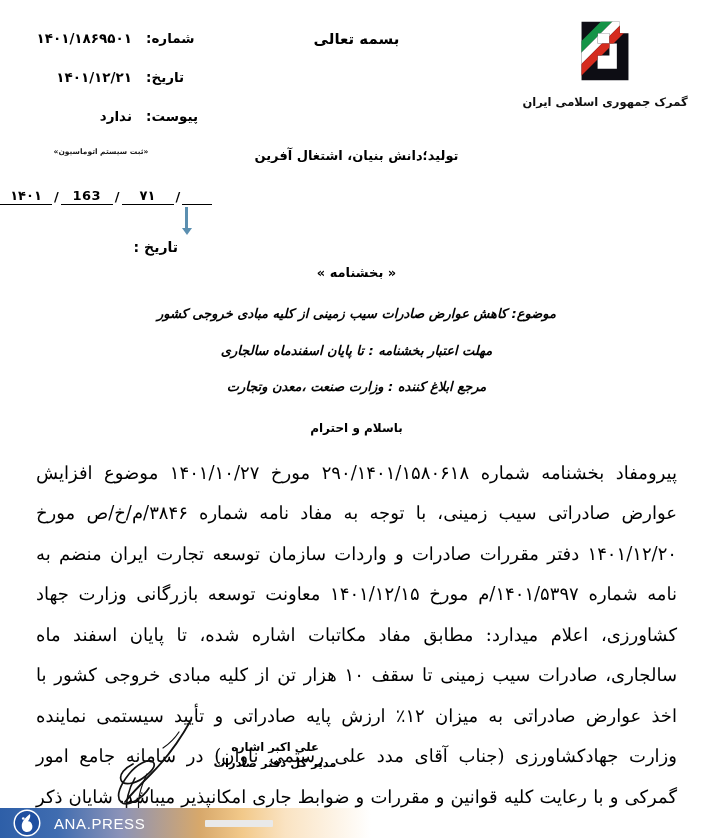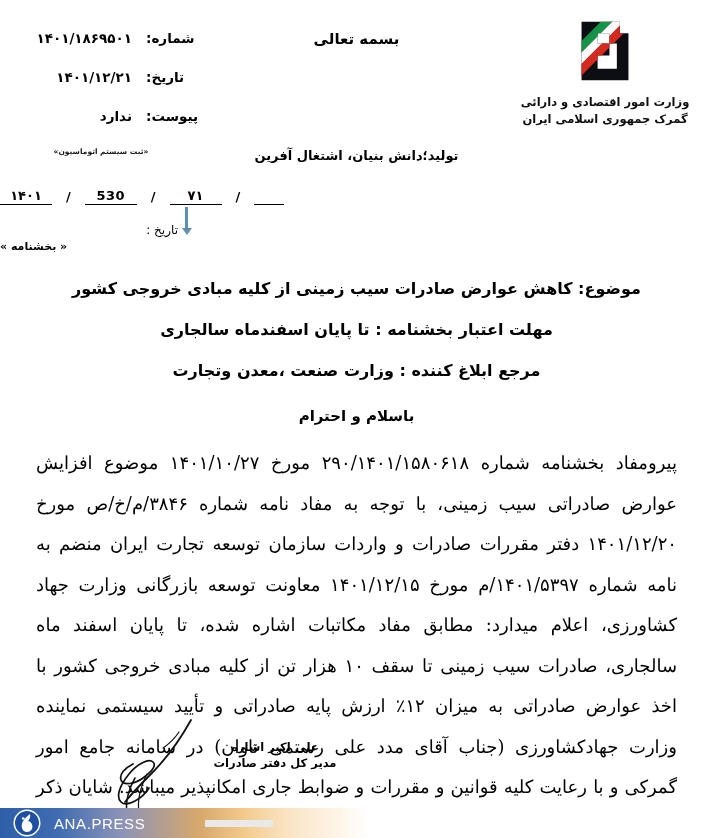--- a/index.html
+++ b/index.html
@@ -114,21 +114,20 @@
     box-sizing: border-box;
   }
   .form-line {
     display: flex;
     flex-direction: row-reverse;
     align-items: flex-end;
     justify-content: flex-start;
     font-size: 13px;
     font-weight: bold;
     direction: rtl;
-    gap: 12px;
   }
   .fl-seg {
     border-bottom: 1.6px solid #000;
     min-width: 52px;
     text-align: center;
     padding-bottom: 1px;
     letter-spacing: .5px;
   }
   .fl-seg.narrow { min-width: 30px; }
   .fl-slash {
@@ -155,50 +154,51 @@
     position: absolute;
     left: -3.5px;
     bottom: -6px;
     border-left: 5px solid transparent;
     border-right: 5px solid transparent;
     border-top: 7px solid #5b8fb0;
   }
   .pointer-label {
     position: absolute;
     right: 88px;
-    top: 16px;
-    font-size: 12px;
-    font-weight: normal;
+    top: 32px;
+    font-size: 14px;
+    font-weight: bold;
     white-space: nowrap;
   }
 
   
   .doc-title {
-    text-align: left;
-    font-size: 11px;
-    font-weight: bold;
-    margin-top: 60px;
+    text-align: center;
+    font-size: 13px;
+    font-weight: bold;
+    margin-top: 85px;
     letter-spacing: .5px;
   }
 
   .field-list {
     margin-top: 24px;
     padding-left: 30px;
     padding-right: 30px;
     text-align: center;
   }
   .field-row {
-    font-size: 16px;
+    font-size: 13px;
     font-weight: bold;
     margin-bottom: 17px;
     line-height: 1.5;
+    font-style: italic;
   }
   .greeting {
     text-align: center;
-    font-size: 15px;
+    font-size: 12px;
     font-weight: bold;
     margin-top: 24px;
     margin-bottom: 10px;
   }
 
   
   .doc-body {
     margin: 18px 36px 0 36px;
     font-size: 18px;
     line-height: 2.25;
@@ -300,21 +300,20 @@
       </defs>
       <g clip-path="url(#emblemClip)">
         <rect x="0" y="0" width="100" height="100" fill="#0d0d14"></rect>
         <g transform="rotate(-45 50 50)">
           <rect x="-20" y="18" width="160" height="11" fill="#159447"></rect>
           <rect x="-20" y="29" width="160" height="11" fill="#ffffff"></rect>
           <rect x="-20" y="40" width="160" height="11" fill="#d52b1e"></rect>
         </g>
       </g>
     </svg>
-    <div class="org-line">وزارت امور اقتصادی و دارائی</div>
     <div class="org-line">گمرک جمهوری اسلامی ایران</div>
   </div>
 
   <div class="besmeh">بسمه تعالی</div>
 
   <div class="slogan">تولید؛دانش بنیان، اشتغال آفرین</div>
 
   <div class="meta-block">
     <div class="meta-row">
       <span class="meta-label">شماره:</span>
@@ -328,21 +327,21 @@
       <span class="meta-label">پیوست:</span>
       <span class="meta-value">ندارد</span>
     </div>
     <div class="meta-note">«ثبت سیستم اتوماسیون»</div>
   </div>
 
   <div class="form-line-wrap">
     <div class="form-line">
       <span class="fl-seg">۱۴۰۱</span>
       <span class="fl-slash">/</span>
-      <span class="fl-seg">530</span>
+      <span class="fl-seg">163</span>
       <span class="fl-slash">/</span>
       <span class="fl-seg">۷۱</span>
       <span class="fl-slash">/</span>
       <span class="fl-seg narrow"></span>
     </div>
     <div class="pointer-group">
       <span class="pointer-arrow"></span>
       <span class="pointer-label">تاریخ :</span>
     </div>
   </div>

